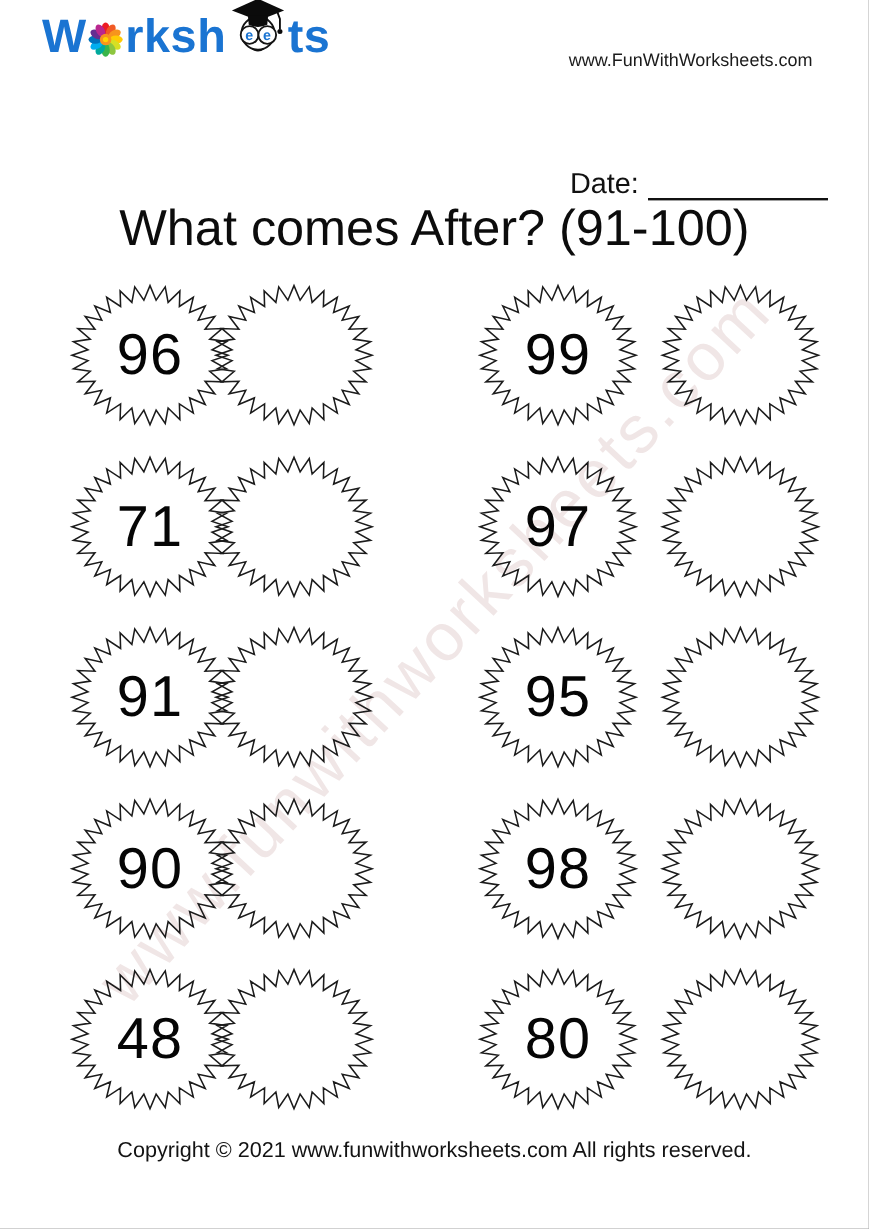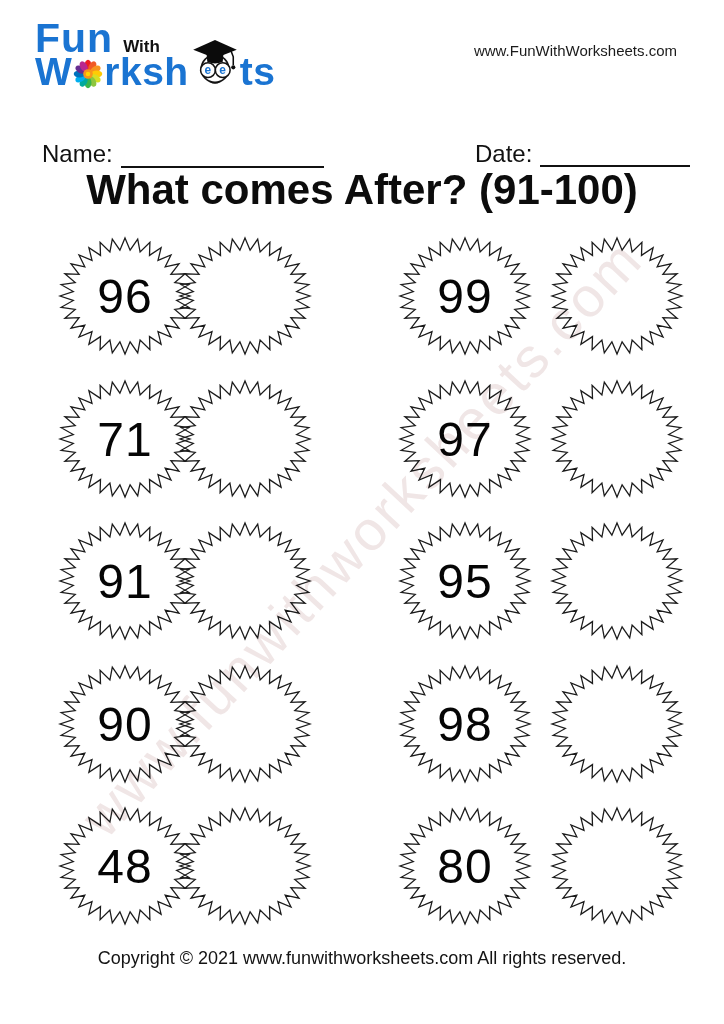--- a/index.html
+++ b/index.html
@@ -22,21 +22,21 @@
   
   .form-row { position:absolute; left:0; top:140px; width:724px; height:32px; font-size:24px; z-index:4; }
   .name-group { position:absolute; left:42px; top:0; display:flex; align-items:flex-end; }
   .date-group { position:absolute; left:475px; top:0; display:flex; align-items:center; }
   .fill-line { display:inline-block; border-bottom:2.5px solid #111; height:24px; margin-left:8px; }
   .name-line { width:203px; }
   .date-line { width:150px; }
 
   
   .ws-title { position:absolute; left:0; top:166px; width:724px; text-align:center;
-              font-size:42px; font-weight:bold; color:#0c0c0c; letter-spacing:0px; z-index:4; }
+              font-size:42px; font-weight:normal; color:#0c0c0c; letter-spacing:0px; z-index:4; }
 
   
   .watermark {
     position:absolute; left:-68px; top:505px; width:860px; height:66px;
     transform:rotate(-47deg); transform-origin:center;
     font-size:56px; letter-spacing:3px; color:var(--wm-color,#f0e6e6);
     text-align:center; white-space:nowrap; z-index:1; pointer-events:none;
   }
 
   
@@ -56,24 +56,20 @@
   
   .footer { position:absolute; left:0; top:948px; width:724px; text-align:center;
             font-size:18px; color:#131313; z-index:4; }
 </style>
 </head>
 <body>
 
 <div class="page">
 
   <div class="logo">
-    <div class="logo-line1">
-      <span class="logo-fun">Fun</span>
-      <span class="logo-with">With</span>
-    </div>
     <div class="logo-line2">
       <span>W</span>
       <svg class="flower-svg" id="flower-svg" viewBox="0 0 40 40">
         <g id="petals">
             <ellipse cx="20" cy="8.5" rx="4.6" ry="7.5" fill="#ed1c24" transform="rotate(0 20 20)"></ellipse>
             <ellipse cx="20" cy="8.5" rx="4.6" ry="7.5" fill="#f15a24" transform="rotate(30 20 20)"></ellipse>
             <ellipse cx="20" cy="8.5" rx="4.6" ry="7.5" fill="#f7941d" transform="rotate(60 20 20)"></ellipse>
             <ellipse cx="20" cy="8.5" rx="4.6" ry="7.5" fill="#ffcb05" transform="rotate(90 20 20)"></ellipse>
             <ellipse cx="20" cy="8.5" rx="4.6" ry="7.5" fill="#d7df23" transform="rotate(120 20 20)"></ellipse>
             <ellipse cx="20" cy="8.5" rx="4.6" ry="7.5" fill="#8dc63f" transform="rotate(150 20 20)"></ellipse>
@@ -100,24 +96,20 @@
         <text x="45" y="56" text-anchor="middle" font-size="17" font-weight="bold" fill="#1a74d2">e</text>
         <path d="M 27 66 Q 34 71 41 66" fill="none" stroke="#111" stroke-width="2"></path>
       </svg>
       <span>ts</span>
     </div>
   </div>
 
   <div class="site-url">www.FunWithWorksheets.com</div>
 
   <div class="form-row">
-    <div class="name-group">
-      <span>Name:</span>
-      <span class="fill-line name-line"></span>
-    </div>
     <div class="date-group">
       <span>Date:</span>
       <span class="fill-line date-line"></span>
     </div>
   </div>
 
   <div class="ws-title">What comes After? (91-100)</div>
 
   <div class="watermark">www.funwithworksheets.com</div>
 

